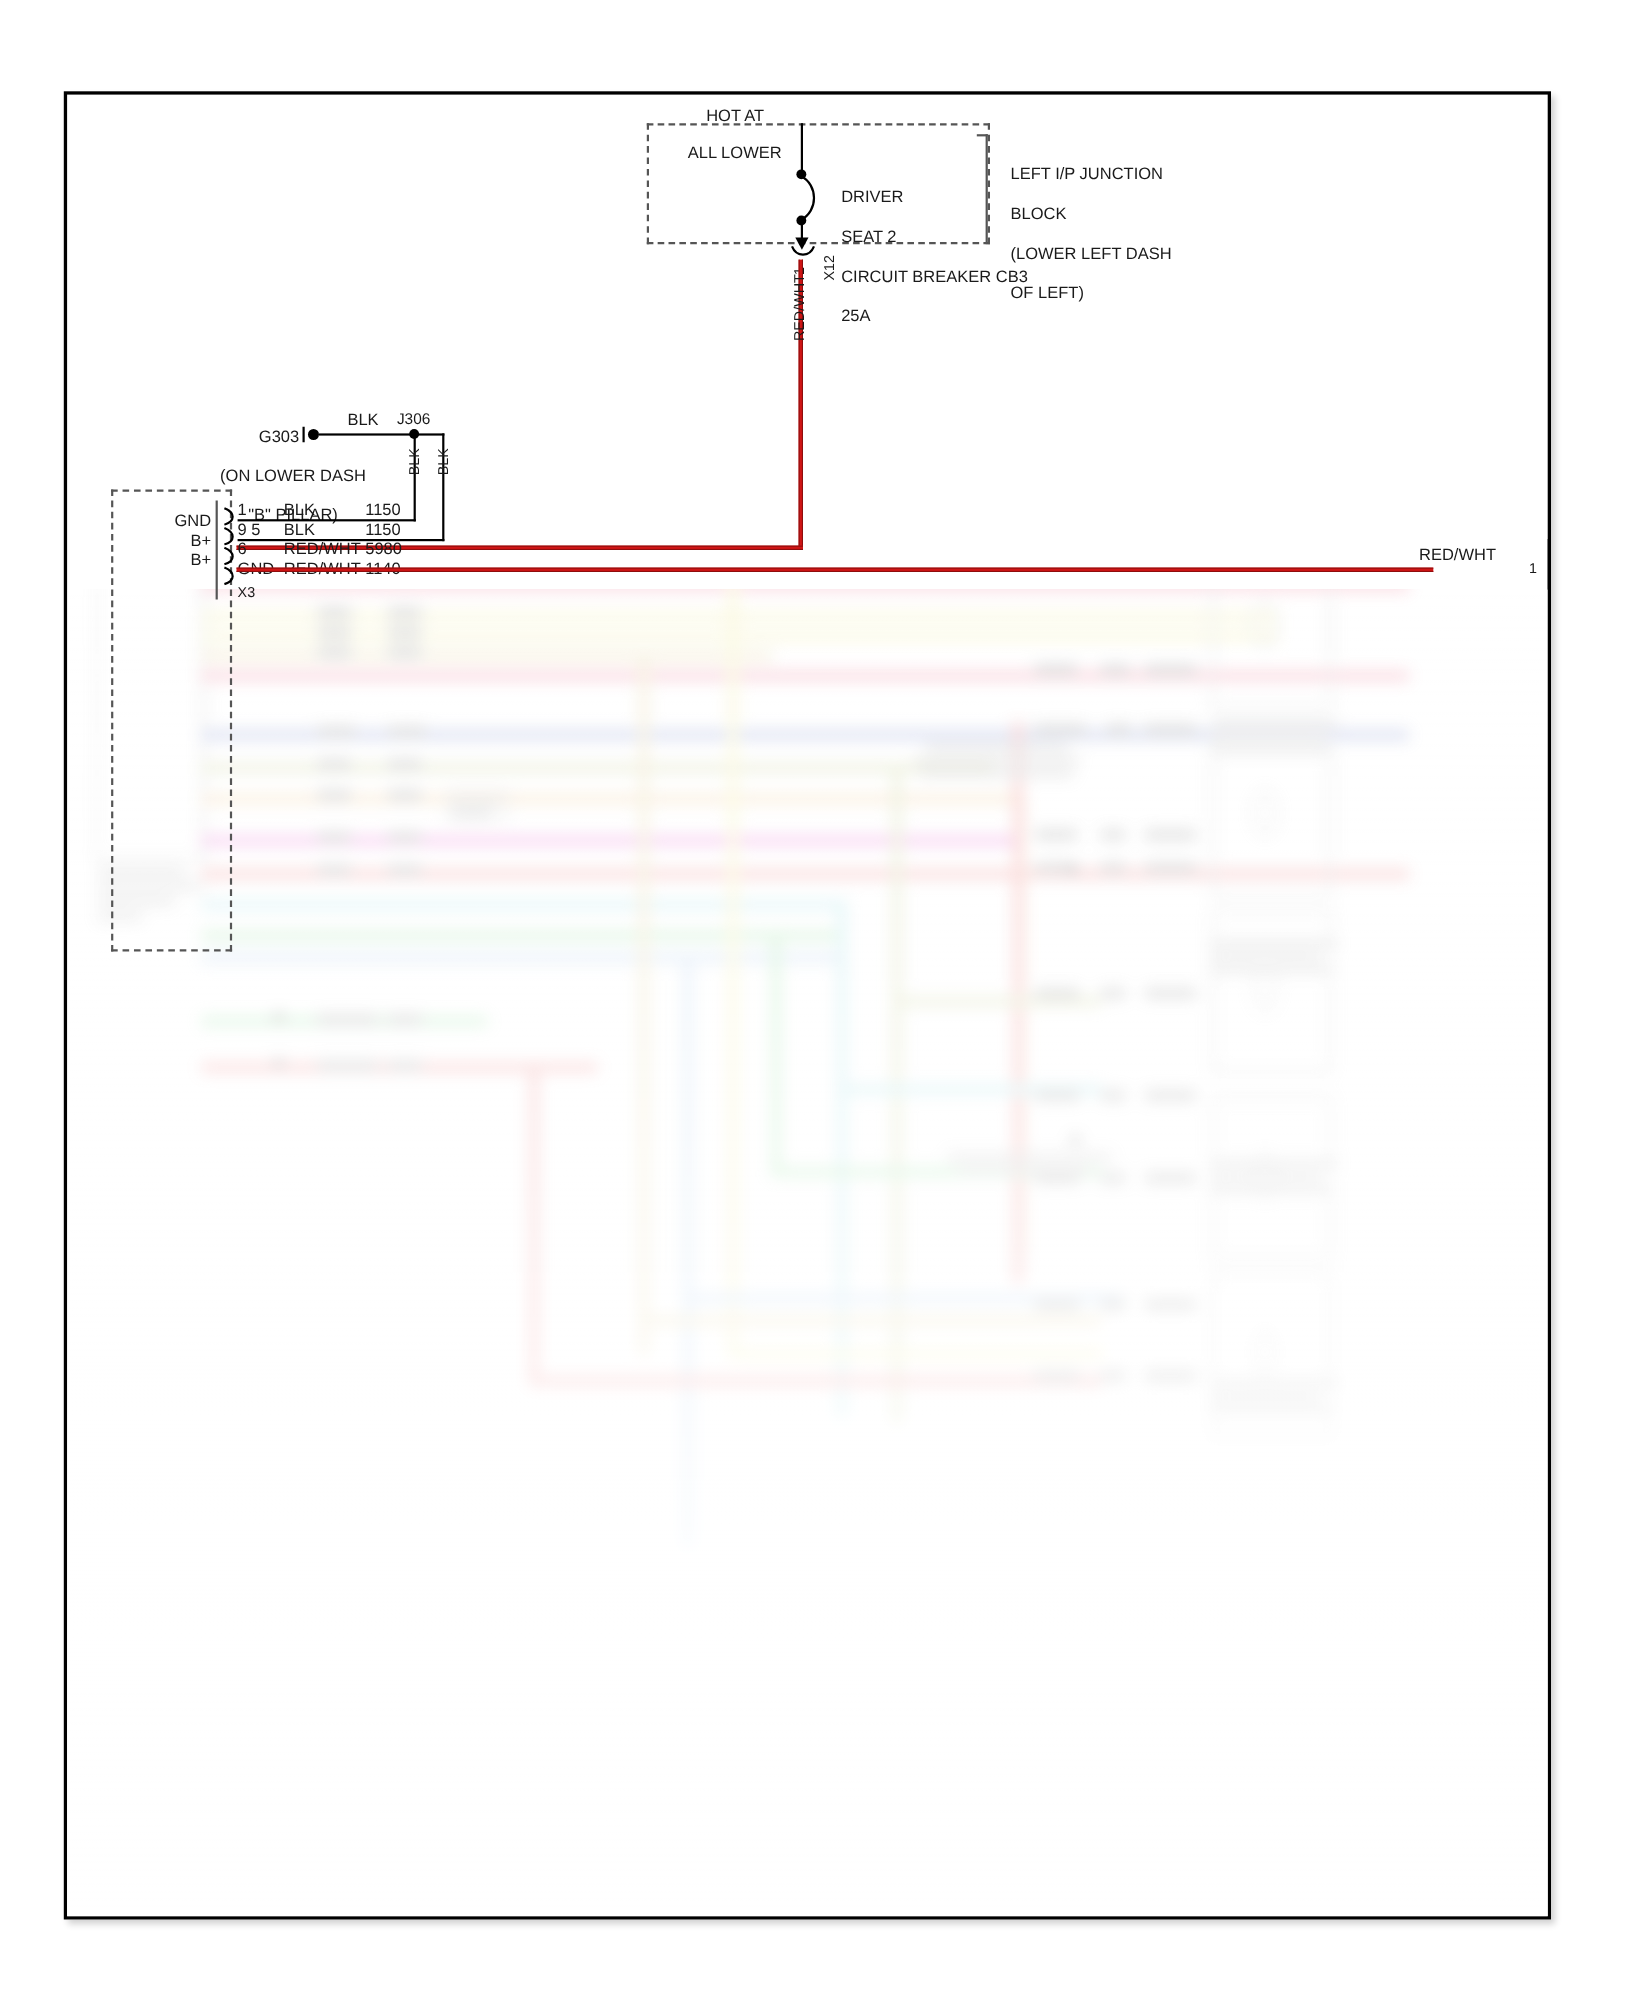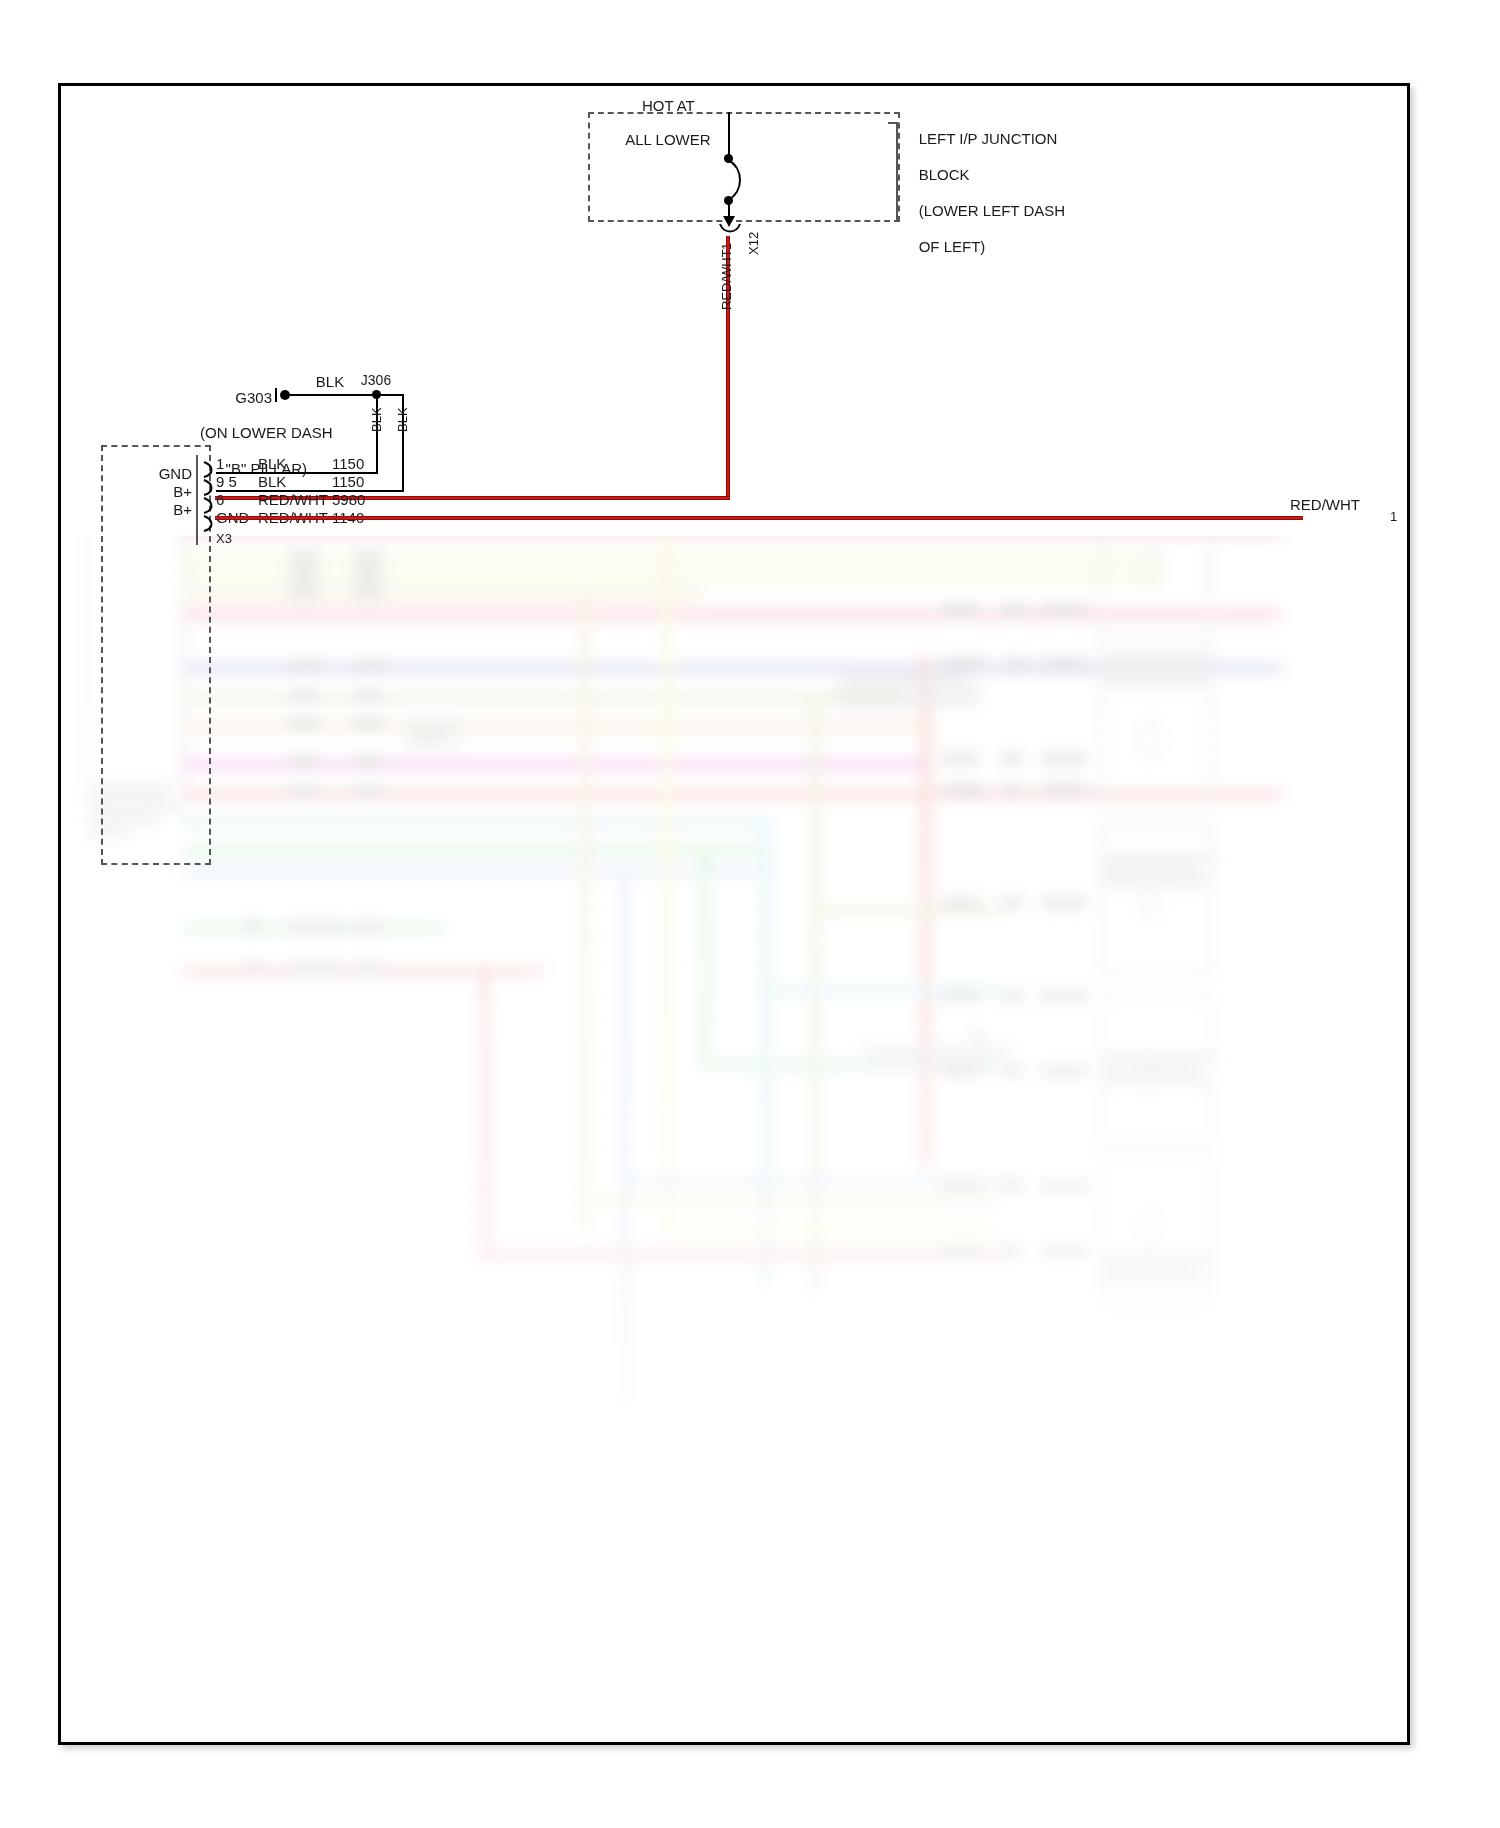--- a/index.html
+++ b/index.html
@@ -341,22 +341,28 @@
   <div class="dot" style="left:724px; top:154px;"></div>
   <svg style="position:absolute; left:722px; top:158px; width:26px; height:44px;">
     <path d="M6,2 C22,10 22,34 6,42" stroke="#000" stroke-width="2" fill="none"></path>
   </svg>
   <div class="dot" style="left:724px; top:196px;"></div>
   <div class="ln ln-v" style="left:728px; top:200px; height:20px;"></div>
   <svg style="position:absolute; left:721px; top:212px; width:18px; height:16px;">
     <path d="M8,15 L2,4 L14,4 Z" fill="#000"></path>
   </svg>
 
-
-  <div class="lbl" style="left:902px; top:112px; line-height:18px;">
+  <div class="lbl" style="left:748px; top:153px; line-height:18px;">
+    <span>DRIVER</span><br>
+    <span>SEAT 2</span><br>
+    <span>CIRCUIT BREAKER CB3</span><br>
+    <span>25A</span>
+  </div>
+
+  <div class="lbl" style="left:902px; top:132px; line-height:18px;">
     <span>LEFT I/P JUNCTION</span><br>
     <span>BLOCK</span><br>
     <span>(LOWER LEFT DASH</span><br>
     <span>OF LEFT)</span>
   </div>
   <div class="ln ln-v" style="left:896px; top:122px; height:100px; background:#555;"></div>
   <div class="ln ln-h" style="left:888px; top:122px; width:10px; background:#555;"></div>
 
   <svg style="position:absolute; left:716px; top:222px; width:28px; height:16px;">
     <path d="M4,2 C8,12 20,12 24,2" stroke="#000" stroke-width="2" fill="none"></path>

